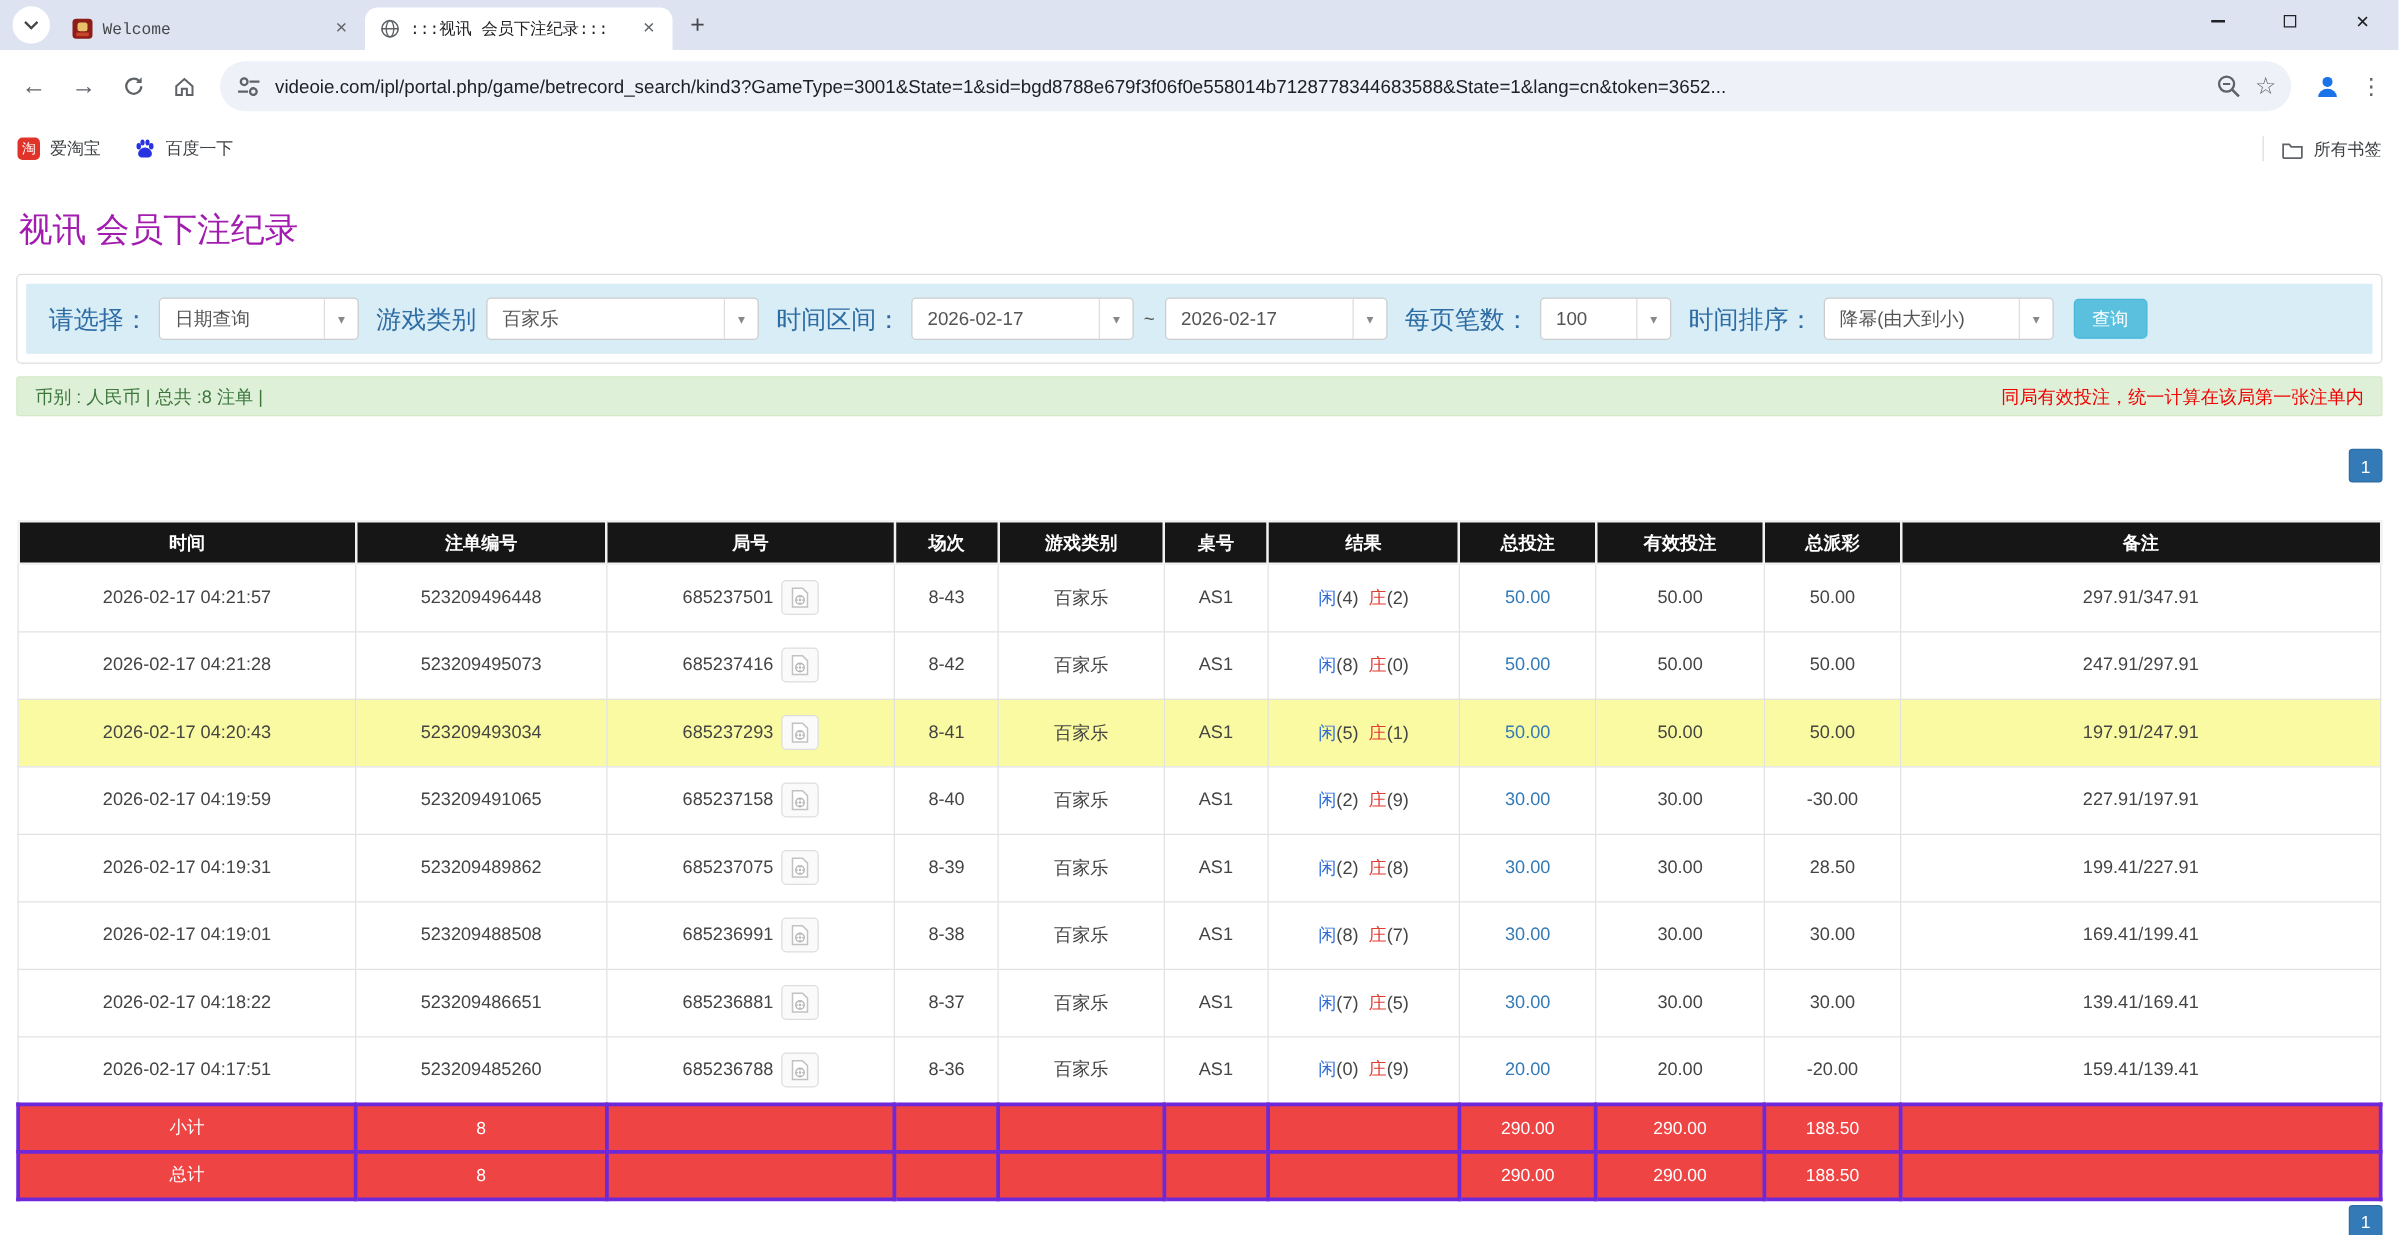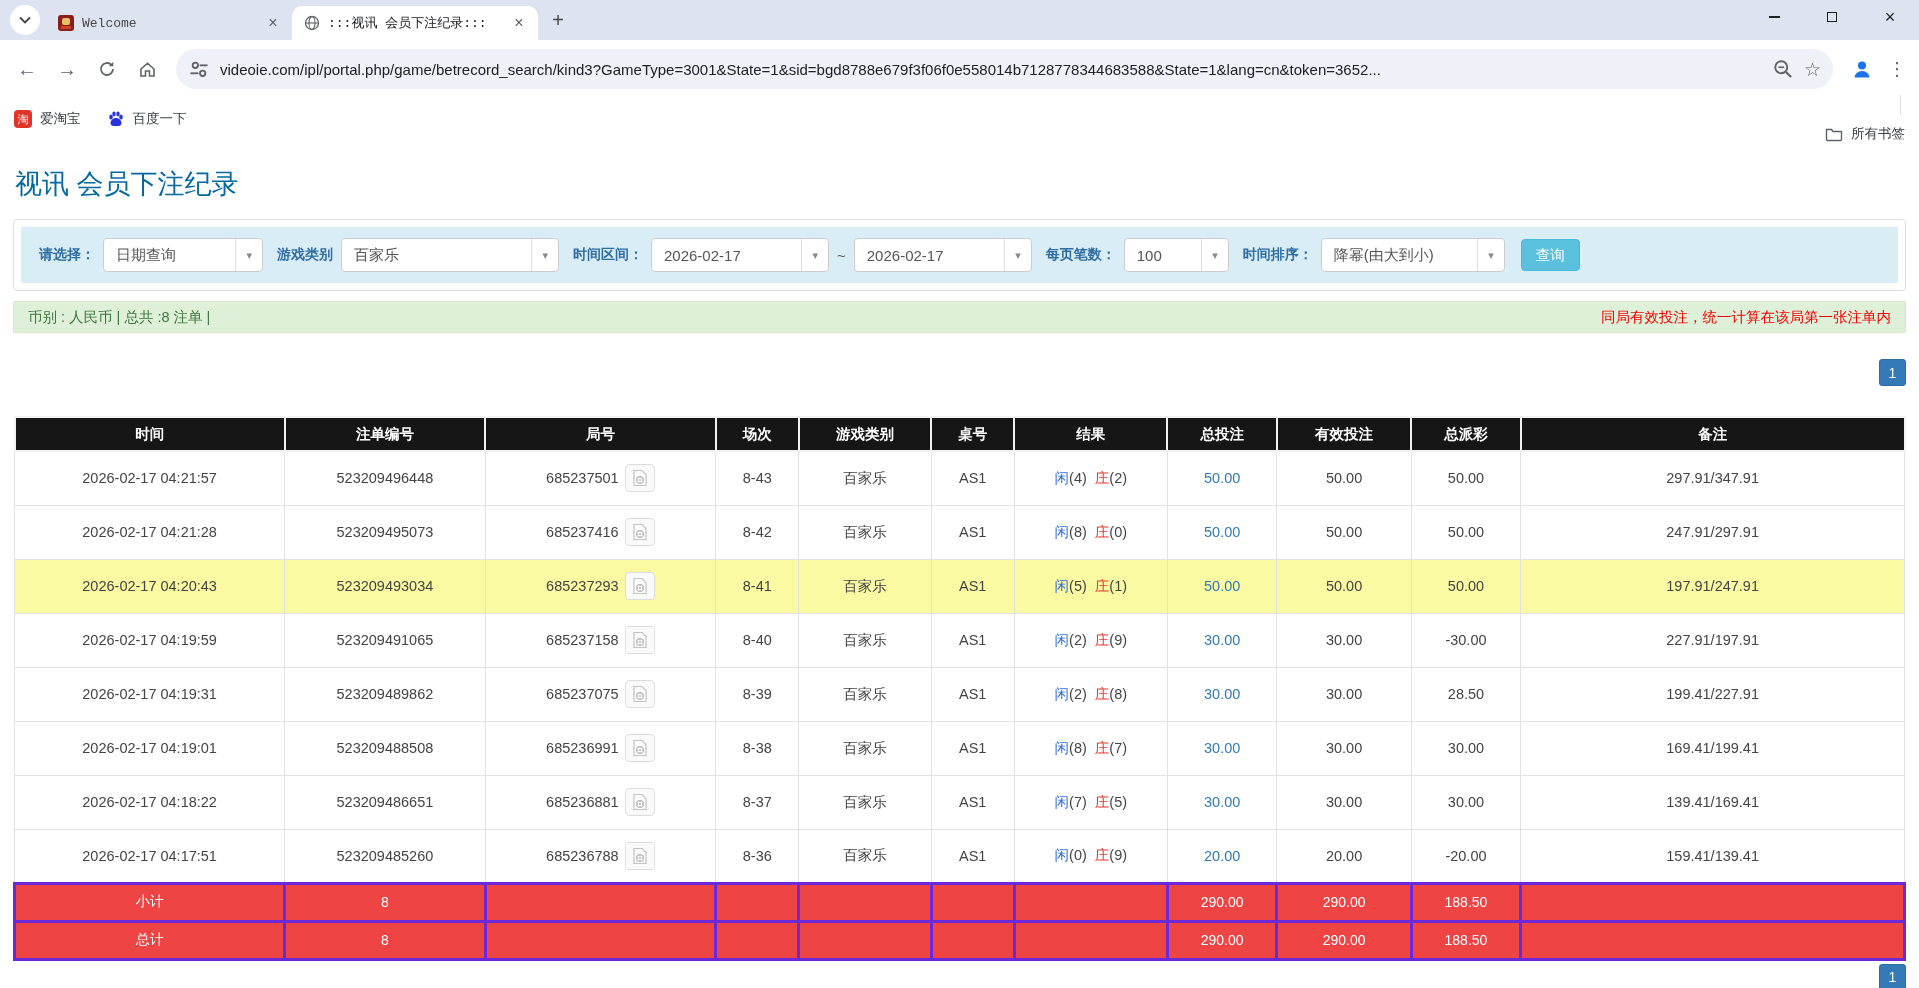--- a/index.html
+++ b/index.html
@@ -35,30 +35,30 @@
   .omnibox .url { flex:1; font-size:15px; color:#202124; white-space:nowrap; overflow:hidden; text-overflow:ellipsis; }
   .tool-ic { width:22px; height:22px; display:flex; align-items:center; justify-content:center; color:#5f6368; }
   .star { font-size:19px; color:#5f6368; }
   .dots { font-size:18px; color:#5f6368; width:24px; text-align:center; }
   .avatar-btn { width:34px; height:34px; display:flex; align-items:center; justify-content:center; }
 
   .bookmarks { height:42px; background:#fff; display:flex; align-items:center; padding:0 14px; gap:26px; }
   .bm { display:flex; align-items:center; gap:8px; font-size:13.5px; color:#3c4043; }
   .bm-ic { width:18px; height:18px; border-radius:4px; }
   .taobao { background:#e0342b; color:#fff; font-size:11px; line-height:18px; text-align:center; }
-  .bm-right { margin-left:auto; display:flex; align-items:flex-end; gap:10px;flex-direction:column; }
+  .bm-right { margin-left:auto; display:flex; align-items:flex-end; gap:10px; }
   .bm-divider { width:1px; height:20px; background:#dadce0; margin-right:4px; }
 
   
   .page { padding:0 13px; }
-  .page-title { margin:26px 0 0 2px; font-size:27px; font-weight:500; color:#0369a1; }
+  .page-title { margin:26px 0 0 2px; font-size:27px; font-weight:500; color:#a21caf; }
 
   .filter-panel { margin-top:17px; border:1px solid #ddd; border-radius:4px; background:#fff; padding:7px; }
   .filter-bar { background:#d9edf7; padding:11px 12px; display:flex; align-items:center; gap:8px; }
-  .f-label { font-size:14px; font-weight:bold; color:#2e6da4; white-space:nowrap; margin-left:6px;text-align:right; }
+  .f-label { font-size:20px; font-weight:normal; color:#2e6da4; white-space:nowrap; margin-left:6px;text-align:right; }
   .combo { height:34px; background:#fff; border:1px solid #ccc; border-radius:4px; display:flex; align-items:center; }
   .combo .val { padding:0 12px; font-size:15px; color:#555; flex:1; white-space:nowrap; overflow:hidden; }
   .combo .caret { border-left:1px solid #ddd; padding:0 10px; color:#888; font-size:11px; height:100%;
     display:flex; align-items:center; }
   .tilde { color:#555; font-size:15px; }
   .query-btn { height:32px; padding:0 14px; background:#5bc0de; border:1px solid #46b8da; border-radius:4px;
     color:#fff; font-size:14.5px; margin-left:8px; cursor:pointer; }
 
   .info-bar { margin-top:10px; height:32px; background:#dff0d8; border:1px solid #d6e9c6; border-radius:2px;
     display:flex; align-items:center; justify-content:space-between; padding:0 14px; }

